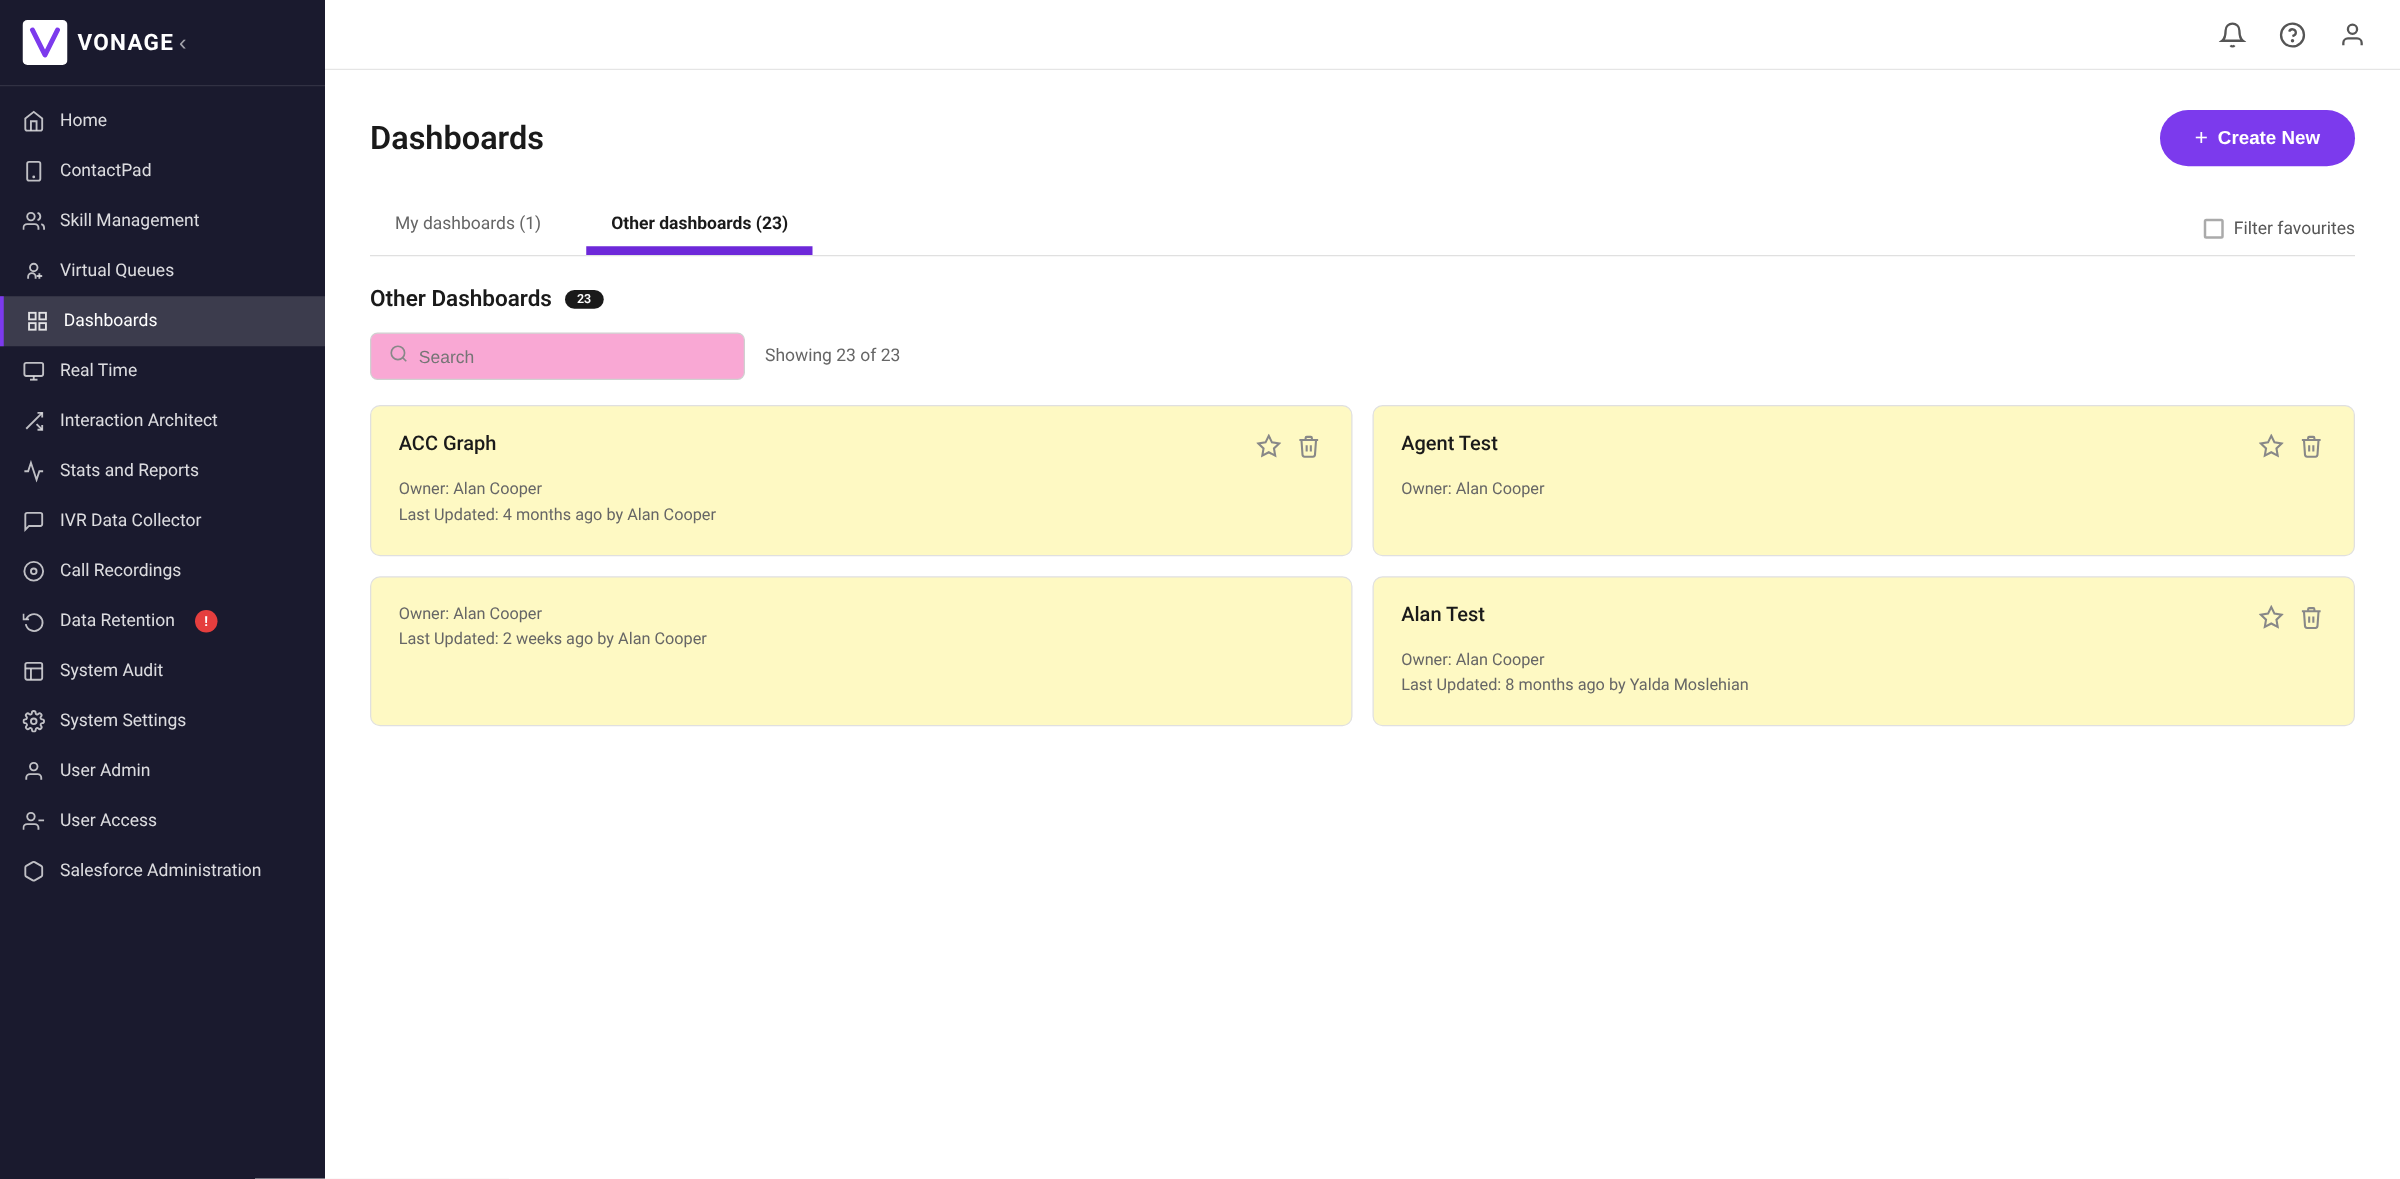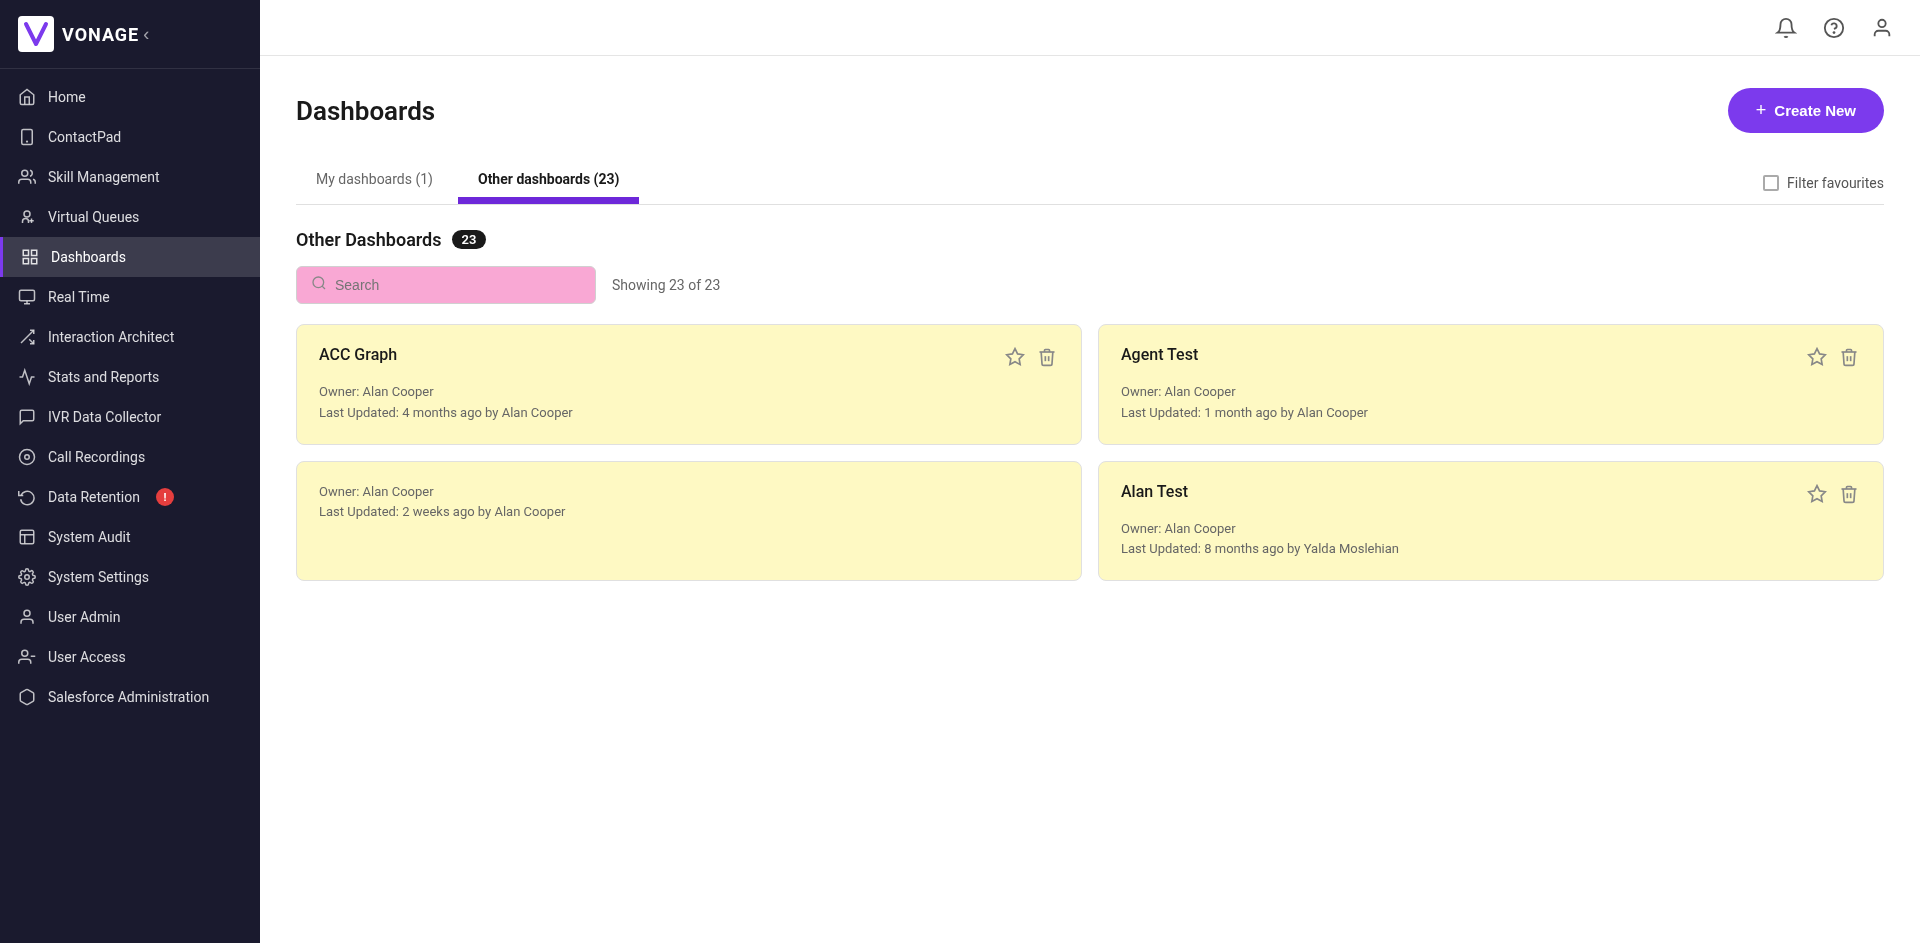--- a/index.html
+++ b/index.html
@@ -161,21 +161,21 @@
     
     .tabs-row {
       display: flex;
       align-items: center;
       justify-content: space-between;
       border-bottom: 1px solid #e0e0e0;
       margin-bottom: 24px;
     }
     .tabs {
       display: flex;
-      gap: 5px;
+      gap: 16px;
     }
     .tab {
       padding: 10px 20px;
       font-size: 14px;
       color: #666;
       cursor: pointer;
       border-bottom: 3px solid transparent;
       transition: all 0.15s;
     }
     .tab.active {
@@ -209,21 +209,21 @@
     .section-title {
       font-size: 18px;
       font-weight: 600;
       color: #1a1a1a;
     }
     .count-badge {
       background: #1a1a1a;
       color: #fff;
       border-radius: 12px;
       padding: 2px 10px;
-      font-size: 13px;
+      font-size: 10px;
       font-weight: 600;
     }
 
     
     .search-row {
       display: flex;
       align-items: center;
       gap: 16px;
       margin-bottom: 20px;
     }
@@ -591,21 +591,20 @@
                   <path d="M19 6l-1 14a2 2 0 0 1-2 2H8a2 2 0 0 1-2-2L5 6"></path>
                   <path d="M10 11v6"></path>
                   <path d="M14 11v6"></path>
                   <path d="M9 6V4a1 1 0 0 1 1-1h4a1 1 0 0 1 1 1v2"></path>
                 </svg>
             </button>
           </div>
         </div>
         <div class="card-meta">
           <div>Owner: Alan Cooper</div>
-          <div>Last Updated: 1 month ago by Alan Cooper</div>
         </div>
       </div>
 
       <div class="dashboard-card">
         <div class="card-meta">
           <div>Owner: Alan Cooper</div>
           <div>Last Updated: 2 weeks ago by Alan Cooper</div>
         </div>
       </div>
 

